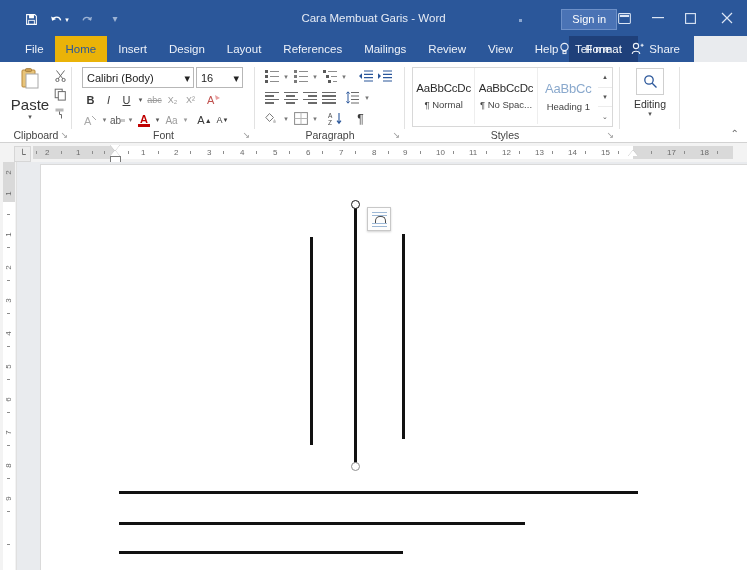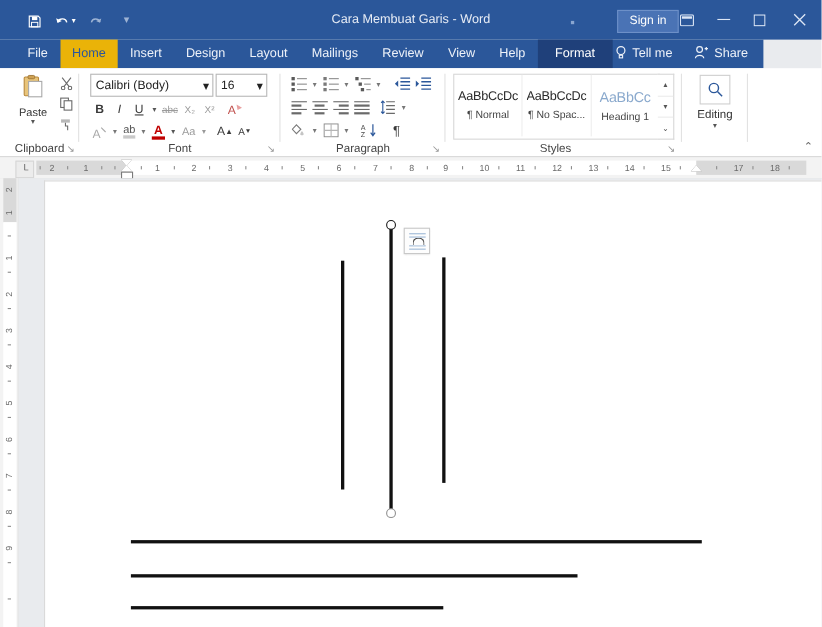--- a/index.html
+++ b/index.html
@@ -36,39 +36,39 @@
   .ribbon{position:absolute;left:0;top:62px;width:747px;height:80px;background:#ffffff;border-bottom:1px solid #d2d2d2;}
   .grp{position:absolute;top:0;height:80px;}
   .grp .glabel{position:absolute;bottom:1px;width:100%;text-align:center;font-size:10.5px;color:#444;}
   .grp .sep{position:absolute;right:0;top:5px;width:1px;height:62px;background:#e2e2e2;}
   .launcher{position:absolute;bottom:2px;font-size:9px;color:#9a9a9a;}
 
   
   #g-clipboard{left:0;width:72px;}
   .paste{position:absolute;left:10px;top:5px;width:40px;text-align:center;}
   .clip-ico{font-size:20px;color:#c8a55b;line-height:22px;}
-  .paste-lbl{font-size:10px;color:#333;margin-top:1px;}
+  .paste-lbl{font-size:15px;color:#333;margin-top:1px;}
   .paste-car{font-size:7px;color:#555;line-height:7px;}
   .clipcol{position:absolute;left:52px;top:6px;display:flex;flex-direction:column;gap:4px;}
   .miniico{width:16px;height:15px;display:flex;align-items:center;justify-content:center;font-size:11px;color:#6b6b6b;}
 
   
   #g-font{left:72px;width:183px;}
   .fontbox{position:absolute;left:10px;top:5px;width:110px;height:19px;border:1px solid #b7b7b7;background:#fff;display:flex;align-items:center;}
   .fontbox span{font-size:11px;color:#222;padding-left:4px;}
   .cbarrow{position:absolute;right:3px;top:4px;font-size:8px;color:#444;}
   .sizebox{position:absolute;left:124px;top:5px;width:45px;height:19px;border:1px solid #b7b7b7;background:#fff;display:flex;align-items:center;}
   .sizebox span{font-size:11px;color:#222;padding-left:4px;}
   .frow{position:absolute;display:flex;align-items:center;gap:1px;}
   .fbtn{min-width:17px;height:18px;display:flex;align-items:center;justify-content:center;font-size:11px;color:#3a3a3a;}
   .fbtn.gray{color:#9b9b9b;}
   .fcolor{position:relative;display:flex;flex-direction:column;align-items:center;justify-content:center;width:16px;height:18px;}
   .fcolor .ltr{font-size:11px;color:#c00000;line-height:10px;font-weight:bold;}
   .fcolor .bar{width:12px;height:3px;background:#c00000;}
-  .hl{position:relative;display:flex;flex-direction:column;align-items:center;justify-content:center;width:15px;height:18px;}
+  .hl{position:relative;display:flex;flex-direction:row;align-items:center;justify-content:center;width:15px;height:18px;}
   .hl .ltr{font-size:10px;color:#555;line-height:9px;}
   .hl .bar{width:11px;height:3px;background:#c9c9c9;}
 
   
   #g-par{left:255px;width:150px;}
   .prow{position:absolute;display:flex;align-items:center;gap:2px;}
   .pbtn{width:17px;height:17px;display:flex;align-items:center;justify-content:center;font-size:10px;color:#4a4a4a;}
   .listico{display:flex;flex-direction:column;justify-content:center;gap:2px;width:14px;}
   .listico .li{display:flex;align-items:center;gap:2px;}
   .listico .mk{width:3px;height:3px;background:#5a5a5a;}
@@ -183,20 +183,21 @@
     </div>
   </div>
 
   <div class="tabbar">
     <div class="tabs">
       <div class="tab">File</div>
       <div class="tab active">Home</div>
       <div class="tab">Insert</div>
       <div class="tab">Design</div>
       <div class="tab">Layout</div>
+      <div class="tab">References</div>
       <div class="tab">Mailings</div>
       <div class="tab">Review</div>
       <div class="tab">View</div>
       <div class="tab">Help</div>
       <div class="tab contextual">Format</div>
     </div>
     <div class="rightTabs">
       <div class="rt">
         <span>
           <svg width="11" height="13" viewBox="0 0 11 13">

